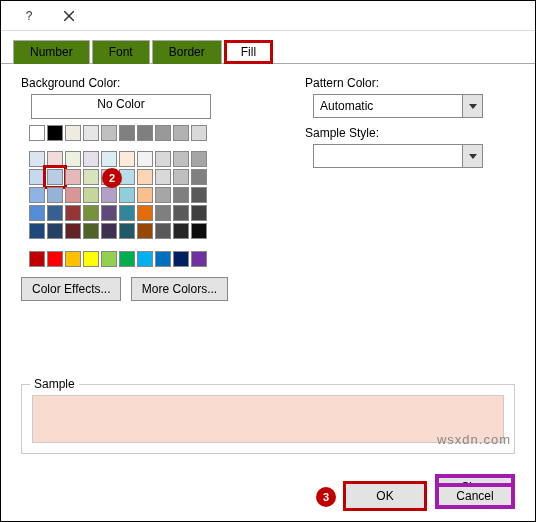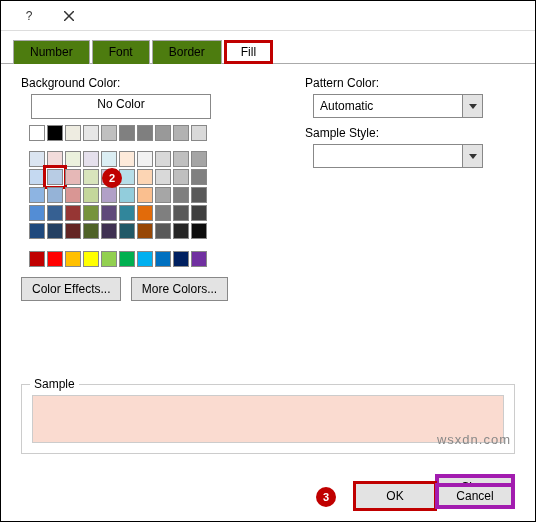--- a/index.html
+++ b/index.html
@@ -22,21 +22,21 @@
   .sw { width: 16px; height: 16px; border: 1px solid #888; }
   .sw.sel { outline: 3px solid #c00000; outline-offset: 1px; }
   .btn-row { margin-top: 10px; }
   .winbtn { height: 24px; padding: 0 10px; border: 1px solid #888; background: #e3e3e3; margin-right: 6px; }
   .select { width: 170px; height: 24px; border: 1px solid #888; background: #fff; display: flex; align-items: center; position: relative; margin-left: 8px;}
   .select .sv { flex:1; padding: 0 6px;}
   .select .arrow { width: 20px; height: 22px; border-left: 1px solid #888; background:#e3e3e3; display:flex;align-items:center;justify-content:center;}
   .fieldset { position: absolute; left: 20px; right: 20px; top: 320px; border: 1px solid #ccc; padding: 10px; }
   .fieldset .leg { position: absolute; top: -8px; left: 8px; background: #fff; padding: 0 4px; text-align: right; }
   .sample-box { width: 100%; height: 48px; background: #fadbd0; border: 1px solid #ccc; }
-  .footer { position: absolute; right: 20px; bottom: 12px; display: flex; align-items: flex-start; }
+  .footer { position: absolute; right: 20px; bottom: 12px; display: flex; align-items: flex-start; gap: 10px; }
   .fbtn { width: 80px; height: 26px; border: 4px solid #a21caf; background: #e3e3e3; }
   .fbtn.hl { outline: 3px solid #c00000; outline-offset: -1px; border: 1px solid #0078d7;}
   .clear-wrap { position: absolute; right: 20px; top: 410px; }
   .marker { display: inline-flex; width: 20px; height: 20px; border-radius: 50%; background: #c00000; color: #fff; align-items: center; justify-content: center; font-weight: bold; font-size: 11px; position: absolute; }
   .m1 { top: 42px; left: 240px; }
   .m2 { left: 102px; top: 168px; }
   .m3 { right: 200px; bottom: 15px; }
   .watermark { position: absolute; right: 24px; bottom: 74px; color: #888; font-size: 13px; letter-spacing: 1px; }
 </style>
 </head>

